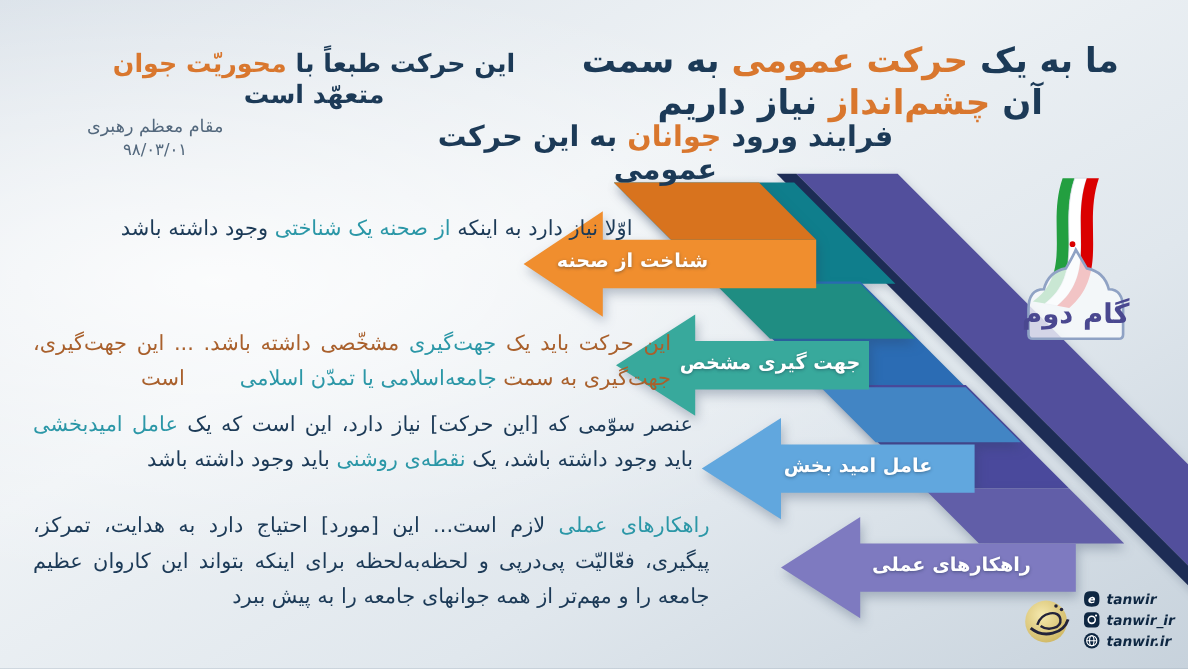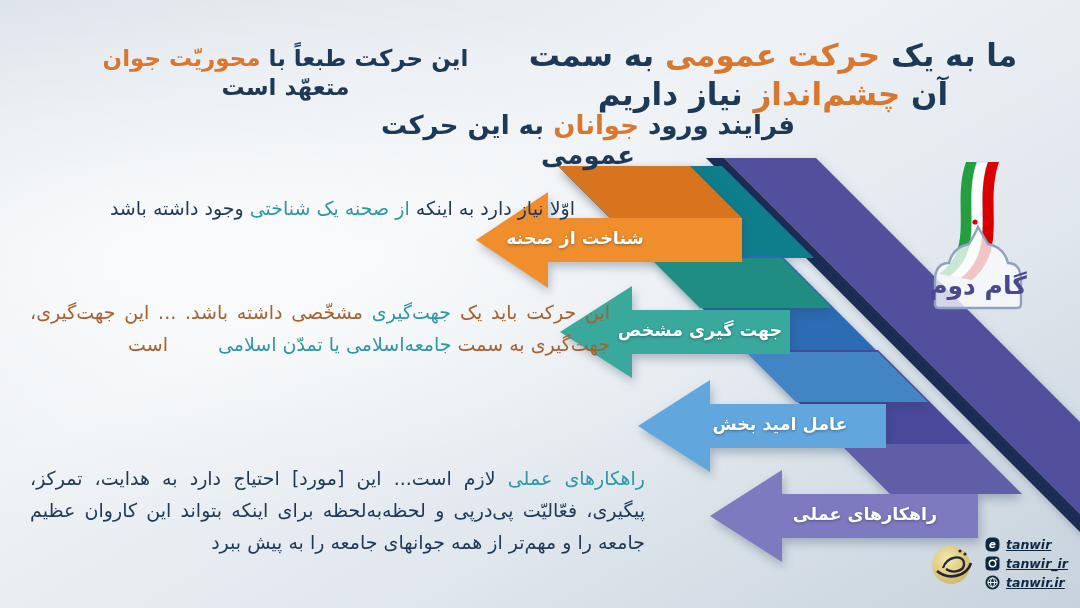--- a/index.html
+++ b/index.html
@@ -10,40 +10,40 @@
       radial-gradient(ellipse at 18% 42%, rgba(255,255,255,.8), rgba(255,255,255,0) 55%),
       linear-gradient(150deg,#dce3ea 0%, #eef2f5 38%, #e0e7ed 68%, #c7d2dc 100%);
   }
   .abs{position:absolute;}
   .quote{font-weight:bold;direction:rtl;text-align:center;letter-spacing:0;}
   .quote-right{top:36px;right:62px;width:490px;font-size:31px;line-height:1.25;}
   .quote-left{top:44px;left:88px;width:395px;font-size:23px;line-height:1.25;}
   .attribution{left:52px;top:103px;width:178px;text-align:center;color:#53687d;
     direction:rtl;font-size:16px;line-height:1.45;}
   .attribution .date{font-size:15px;letter-spacing:1px;}
-  .title{top:110px;left:372px;width:432px;text-align:center;direction:rtl;
+  .title{top:110px;left:389px;width:432px;text-align:center;direction:rtl;
     font-weight:bold;font-size:26px;}
   .desc{direction:rtl;text-align:justify;font-size:19px;line-height:32px;}
   .d1{top:192px;left:30px;width:545px;}
   .d2{top:296px;left:30px;width:580px;}
   .d3{top:370px;left:30px;width:600px;}
   .d4{top:462px;left:30px;width:615px;}
   .arrow-label{position:absolute;direction:rtl;text-align:center;color:#fff;
     font-weight:bold;font-size:17.5px;text-shadow:0 1px 3px rgba(20,40,60,.45);}
   .l1{top:228px;left:490px;width:170px;}
   .l2{top:320px;left:615px;width:170px;}
   .l3{top:414px;left:695px;width:170px;}
   .l4{top:504px;left:780px;width:170px;}
   svg.diagram{position:absolute;inset:0;}
   .arrows-layer{filter:drop-shadow(2px 5px 5px rgba(40,60,90,.30));}
   .band-layer{filter:drop-shadow(1px 3px 4px rgba(40,60,90,.25));}
   .footer-social{right:12px;bottom:18px;display:flex;align-items:center;gap:8px;}
   .social-rows{display:flex;flex-direction:column;gap:4px;}
   .social-row{display:flex;align-items:center;gap:6px;direction:ltr;}
-  .social-row span{font-size:12.5px;font-weight:bold;color:#0e2742;font-style:italic;text-decoration:underline;}
+  .social-row span{font-size:12.5px;font-weight:bold;color:#0e2742;font-style:italic;}
 </style>
 </head>
 <body>
 
 <div class="stage">
 
   <svg class="diagram" width="1080" height="608" viewBox="0 0 1080 608">
     <g class="band-layer">
       <polygon points="724,158 816,158 1266,608 1174,608" fill="#524f9c"></polygon>
       <polygon points="706,158 724,158 1174,608 1156,608" fill="#1d2c55"></polygon>
@@ -76,25 +76,30 @@
       <path d="M988,162 C973,205 998,248 961,278 L972,280 C1009,248 984,205 999,162 Z" fill="#da0000"></path>
       <circle cx="975" cy="222" r="2.6" fill="#da0000"></circle>
       <path d="M935,304 L935,281 Q935,263 949,263 Q953,247 969,244 Q976,232 978,227 Q981,232 988,244 Q1004,247 1008,263 Q1021,263 1021,281 L1021,304 Q1021,308 1017,308 L939,308 Q935,308 935,304 Z" fill="rgba(248,251,253,0.78)" stroke="#8fa2c4" stroke-width="2.4"></path>
       <text x="978" y="294" text-anchor="middle" font-size="25" font-weight="bold" font-family="DejaVu Sans, sans-serif" direction="rtl" fill="#4a4890">گام دوم</text>
     </g>
   </svg>
 
   <div class="abs quote quote-right"><span style="color: rgb(28, 58, 87);">ما به یک </span><span style="color: rgb(217, 119, 46);">حرکت عمومی </span><span style="color: rgb(28, 58, 87);">به سمت آن </span><span style="color: rgb(217, 119, 46);">چشم‌انداز </span><span style="color: rgb(28, 58, 87);">نیاز داریم</span></div>
   <div class="abs quote quote-left"><span style="color: rgb(28, 58, 87); text-align: center;">این حرکت طبعاً با </span><span style="color: rgb(217, 119, 46);">محوریّت جوان </span><span style="color: rgb(28, 58, 87);">متعهّد است</span></div>
 
+  <div class="abs attribution">
+    <div>مقام معظم رهبری</div>
+    <div class="date">۹۸/۰۳/۰۱</div>
+  </div>
 
   <div class="abs title"><span style="color: rgb(28, 58, 87);">فرایند ورود </span><span style="color: rgb(217, 119, 46);">جوانان</span><span style="color: rgb(28, 58, 87);"> به این حرکت عمومی</span></div>
 
   <div class="abs desc d1"><span style="color: rgb(28, 58, 87);">اوّلا نیاز دارد به اینکه </span><span style="color: rgb(43, 151, 167);">از صحنه یک شناختی </span><span style="color: rgb(28, 58, 87); margin-left: 29px;">وجود داشته باشد</span></div>
   <div class="abs desc d2"><span style="color: rgb(169, 96, 44);">این حرکت باید یک </span><span style="color: rgb(43, 151, 167);">جهت‌گیری </span><span style="color: rgb(169, 96, 44);">مشخّصی داشته باشد. ... این جهت‌گیری، جهت‌گیری به سمت </span><span style="color: rgb(43, 151, 167); padding-left: 44px;">جامعه‌اسلامی یا تمدّن اسلامی </span><span style="color: rgb(169, 96, 44);">است</span></div>
+  <div class="abs desc d3"><span style="color: rgb(28, 58, 87);">عنصر سوّمی که [این حرکت] نیاز دارد، این است که یک </span><span style="color: rgb(43, 151, 167);">عامل امیدبخشی </span><span style="color: rgb(28, 58, 87);">باید وجود داشته باشد، یک </span><span style="color: rgb(43, 151, 167);">نقطه‌ی روشنی </span><span style="color: rgb(28, 58, 87);">باید وجود داشته باشد</span></div>
   <div class="abs desc d4"><span style="color: rgb(43, 151, 167);">راهکارهای عملی </span><span style="color: rgb(28, 58, 87);">لازم است... این [مورد] احتیاج دارد به هدایت، تمرکز، پیگیری، فعّالیّت پی‌درپی و لحظه‌به‌لحظه برای اینکه بتواند این کاروان عظیم جامعه را و مهم‌تر از همه جوانهای جامعه را به پیش ببرد</span></div>
 
   <div class="arrow-label l1">شناخت از صحنه</div>
   <div class="arrow-label l2">جهت گیری مشخص</div>
   <div class="arrow-label l3">عامل امید بخش</div>
   <div class="arrow-label l4">راهکارهای عملی</div>
 
   <div class="abs footer-social">
     <svg width="48" height="52" viewBox="0 0 48 52">
       <defs>

